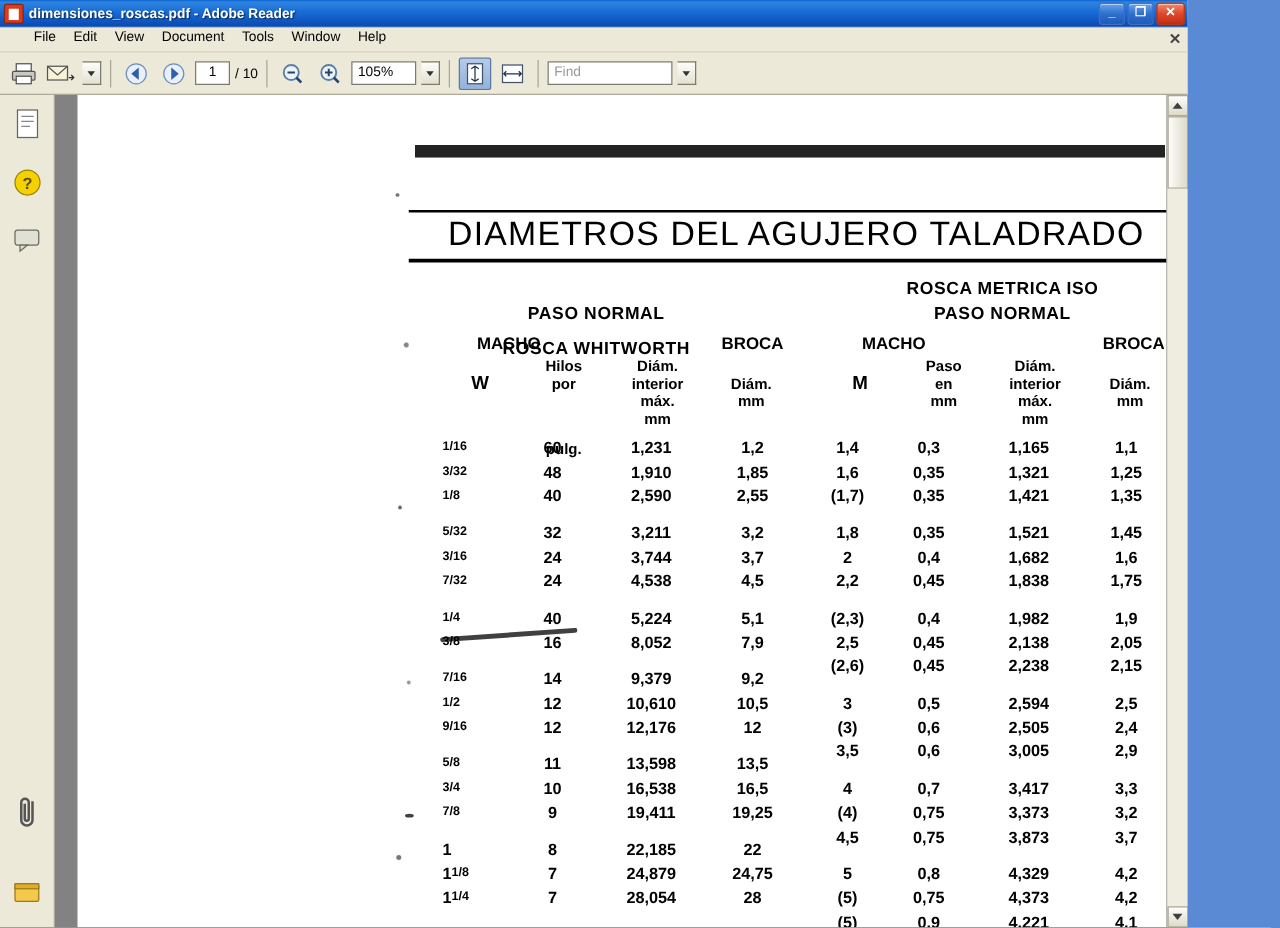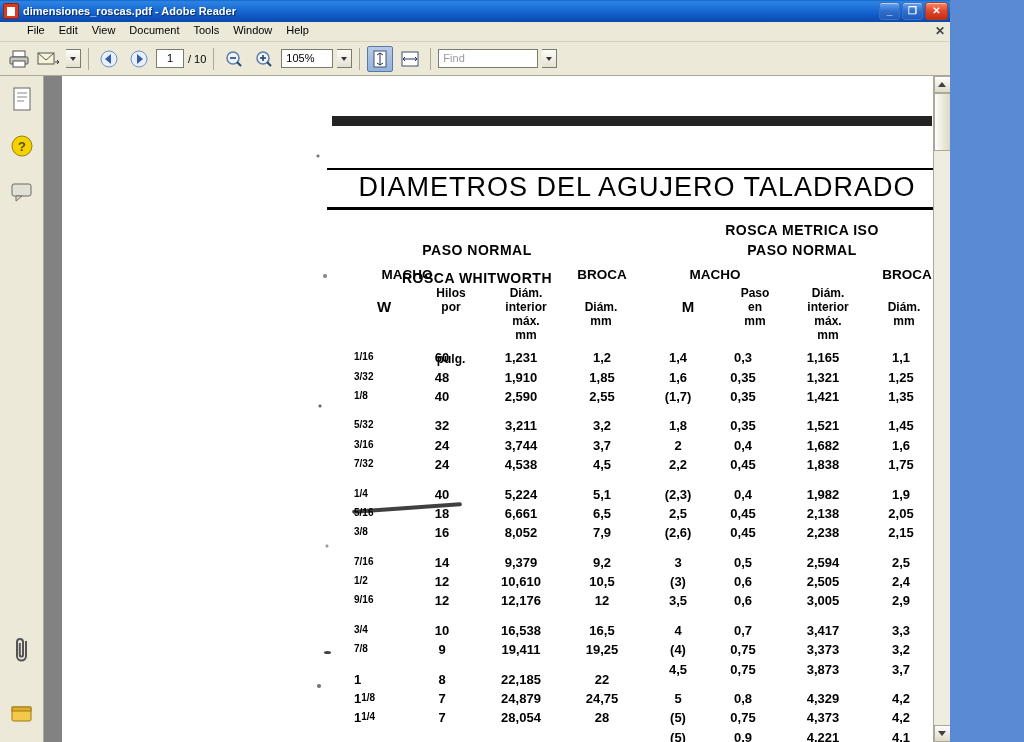--- a/index.html
+++ b/index.html
@@ -517,26 +517,20 @@
                 <tr class="gap">
                   <td colspan="4"></td>
                 </tr>
                 <tr>
                   <td class="c0"><span class="frac">1/4</span></td>
                   <td class="c1">40</td>
                   <td class="c2">5,224</td>
                   <td class="c3">5,1</td>
                 </tr>
                 <tr>
-                  <td class="c0"><span class="frac">5/16</span></td>
-                  <td class="c1">18</td>
-                  <td class="c2">6,661</td>
-                  <td class="c3">6,5</td>
-                </tr>
-                <tr>
                   <td class="c0"><span class="frac">3/8</span></td>
                   <td class="c1">16</td>
                   <td class="c2">8,052</td>
                   <td class="c3">7,9</td>
                 </tr>
                 <tr class="gap">
                   <td colspan="4"></td>
                 </tr>
                 <tr>
                   <td class="c0"><span class="frac">7/16</span></td>
@@ -551,20 +545,26 @@
                   <td class="c3">10,5</td>
                 </tr>
                 <tr>
                   <td class="c0"><span class="frac">9/16</span></td>
                   <td class="c1">12</td>
                   <td class="c2">12,176</td>
                   <td class="c3">12</td>
                 </tr>
                 <tr class="gap">
                   <td colspan="4"></td>
+                </tr>
+                <tr>
+                  <td class="c0"><span class="frac">5/8</span></td>
+                  <td class="c1">11</td>
+                  <td class="c2">13,598</td>
+                  <td class="c3">13,5</td>
                 </tr>
                 <tr>
                   <td class="c0"><span class="frac">3/4</span></td>
                   <td class="c1">10</td>
                   <td class="c2">16,538</td>
                   <td class="c3">16,5</td>
                 </tr>
                 <tr>
                   <td class="c0"><span class="frac">7/8</span></td>
                   <td class="c1">9</td>

